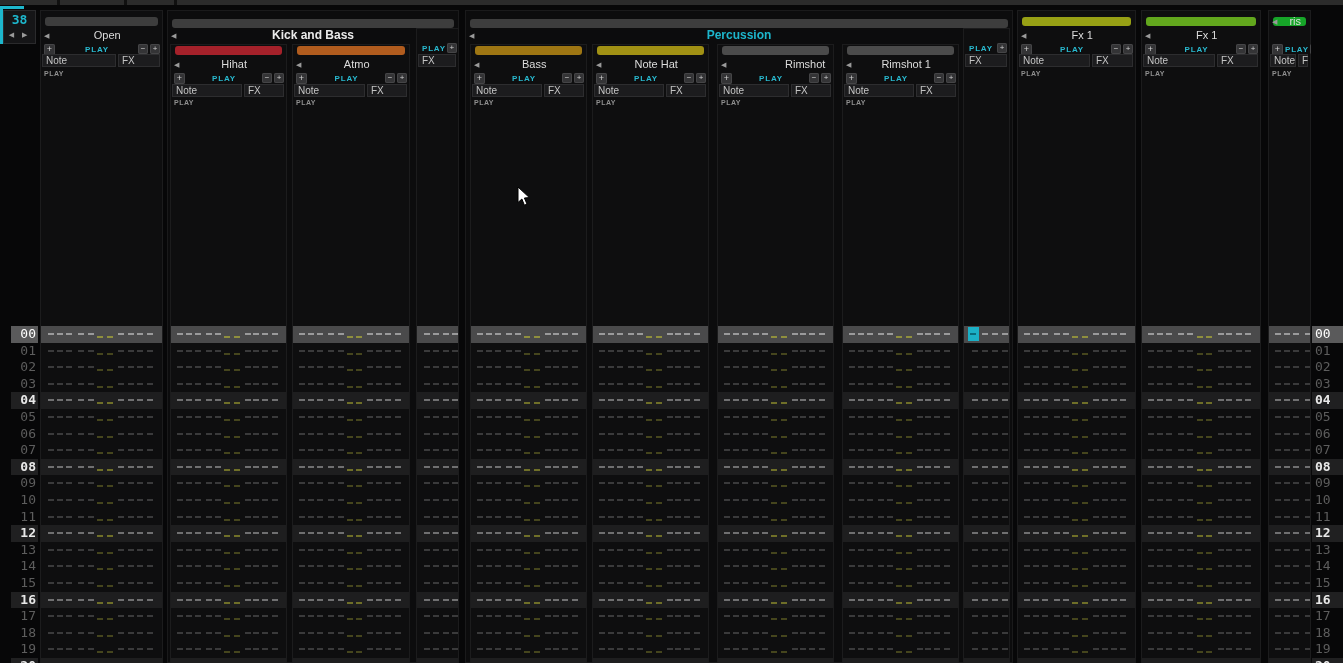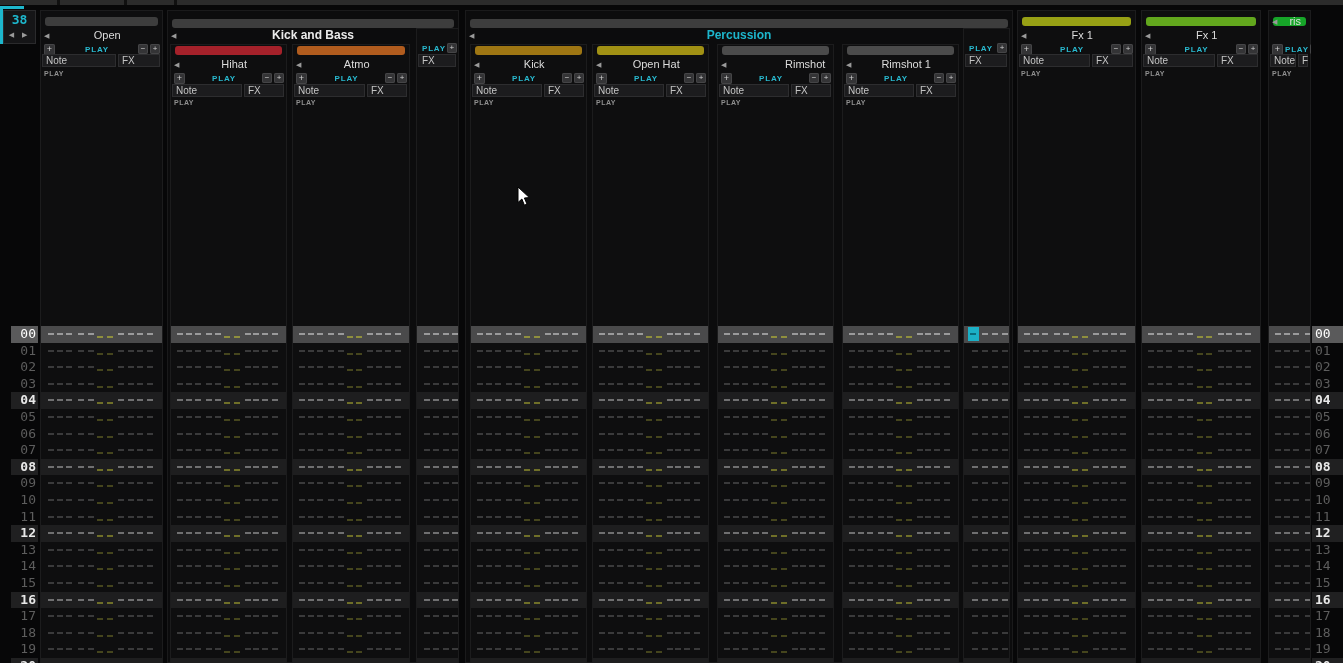--- a/index.html
+++ b/index.html
@@ -1056,21 +1056,21 @@
             <div class="dash" style="left:26px;"></div>
             <div class="dash" style="left:35px;"></div>
           </div>
           <div class="row beat"></div>
         </div>
       </div>
       <div class="panel" style="left:470px;width:117px;top:44px;">
         <div class="colorbar" style="left:5px;right:5px;top:2px;background:#9e7613;"></div>
         <div class="namerow" style="top:14px;">
           <div class="collapse">◀</div>
-          <div class="tname">Kick</div>
+          <div class="tname">Bass</div>
         </div>
         <div class="ctrlrow" style="top:28px;">
           <div class="btn">+</div>
           <div class="play">PLAY</div>
           <div class="btn mini">−</div>
           <div class="btn mini">+</div>
         </div>
         <div class="hdrbox" style="left:2px;top:40px;width:70px;">Note</div>
         <div class="hdrbox" style="left:74px;top:40px;right:3px;">FX</div>
         <div class="splay" style="left:4px;top:55px;">PLAY</div>
@@ -1335,21 +1335,21 @@
             <div class="dash" style="left:91px;"></div>
             <div class="dash" style="left:101px;"></div>
           </div>
           <div class="row beat"></div>
         </div>
       </div>
       <div class="panel" style="left:592px;width:117px;top:44px;">
         <div class="colorbar" style="left:5px;right:5px;top:2px;background:#a19114;"></div>
         <div class="namerow" style="top:14px;">
           <div class="collapse">◀</div>
-          <div class="tname">Open Hat</div>
+          <div class="tname">Note Hat</div>
         </div>
         <div class="ctrlrow" style="top:28px;">
           <div class="btn">+</div>
           <div class="play">PLAY</div>
           <div class="btn mini">−</div>
           <div class="btn mini">+</div>
         </div>
         <div class="hdrbox" style="left:2px;top:40px;width:70px;">Note</div>
         <div class="hdrbox" style="left:74px;top:40px;right:3px;">FX</div>
         <div class="splay" style="left:4px;top:55px;">PLAY</div>

